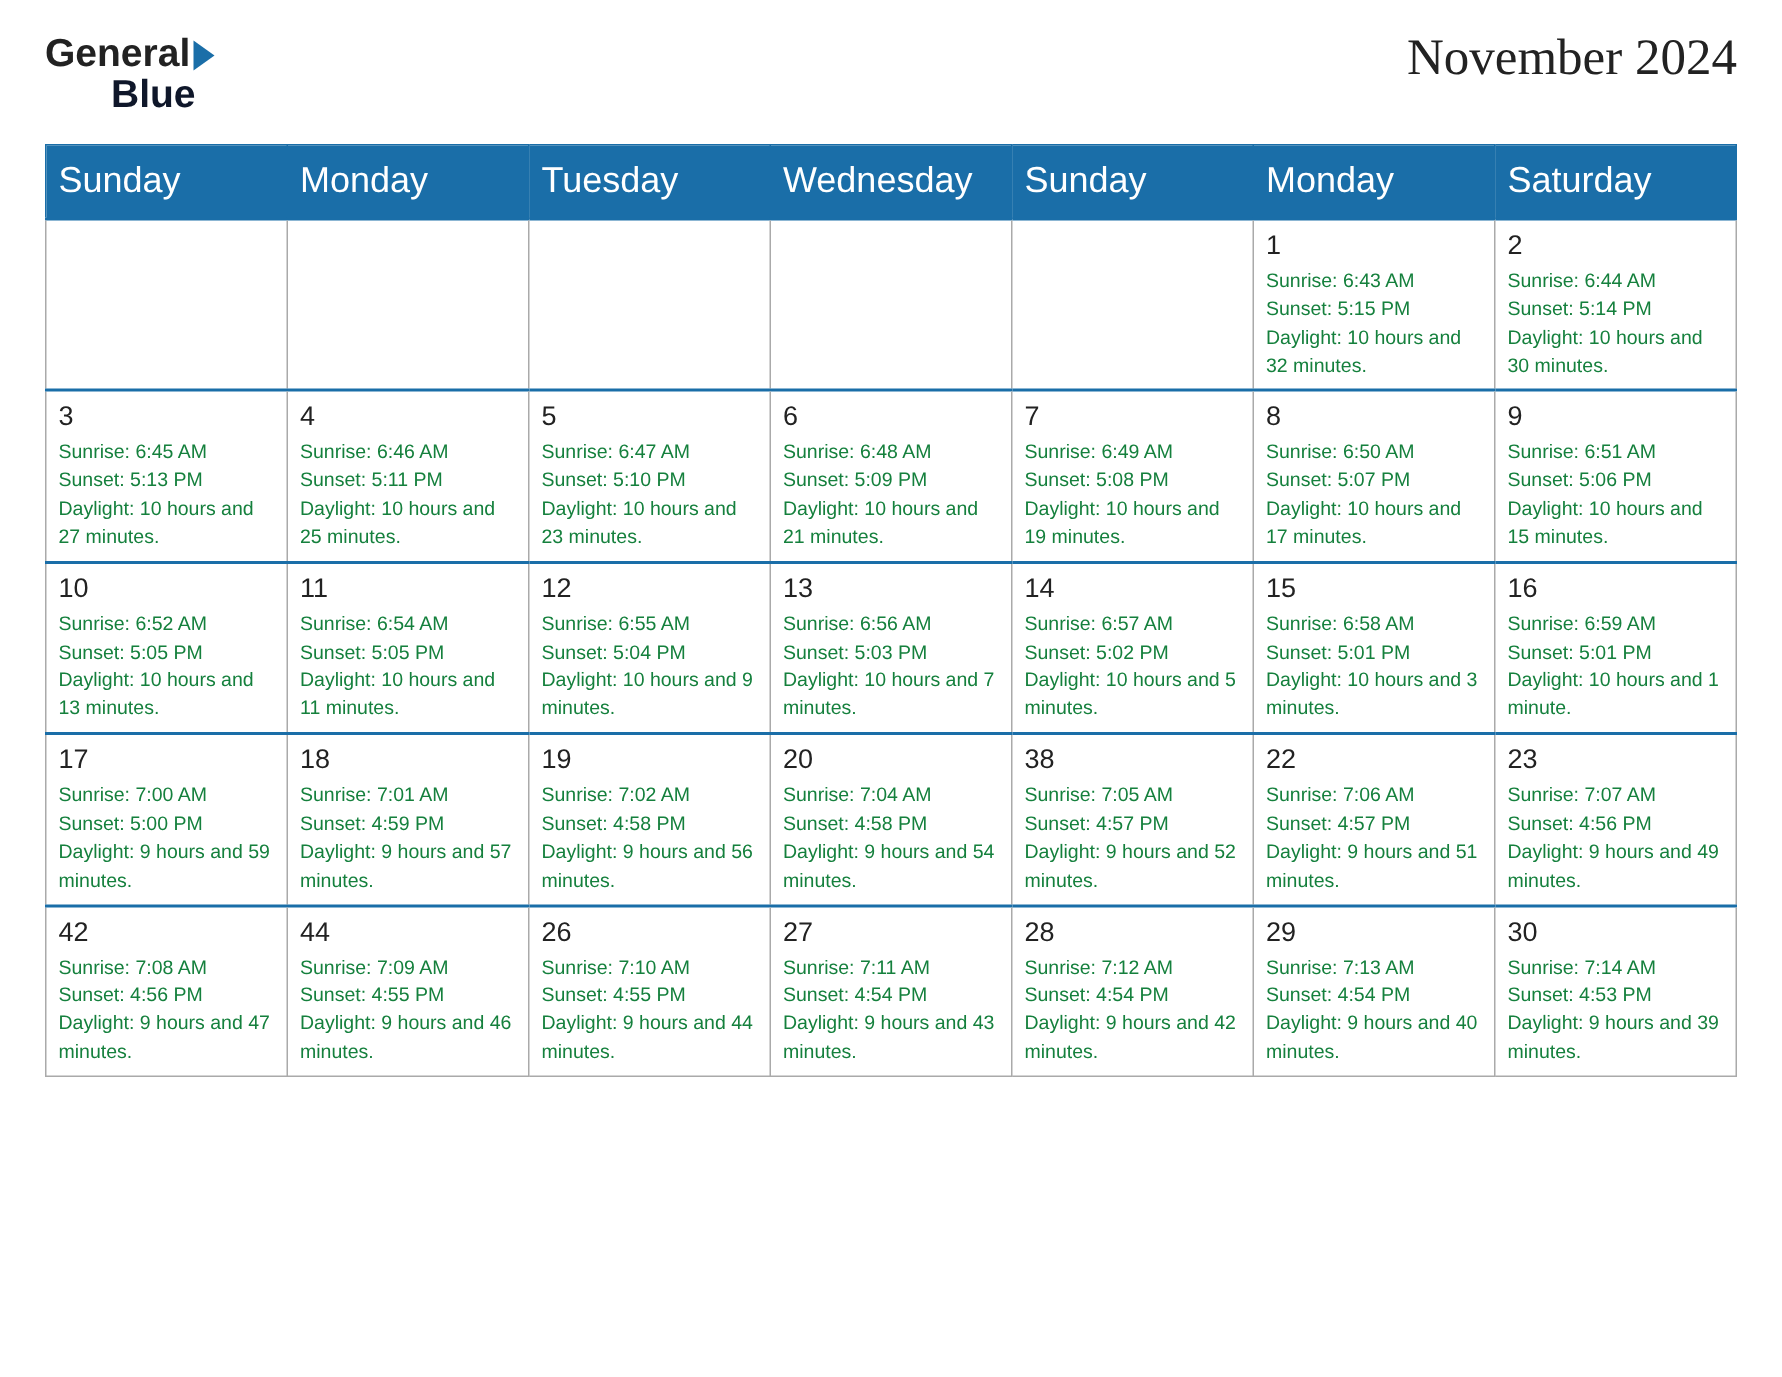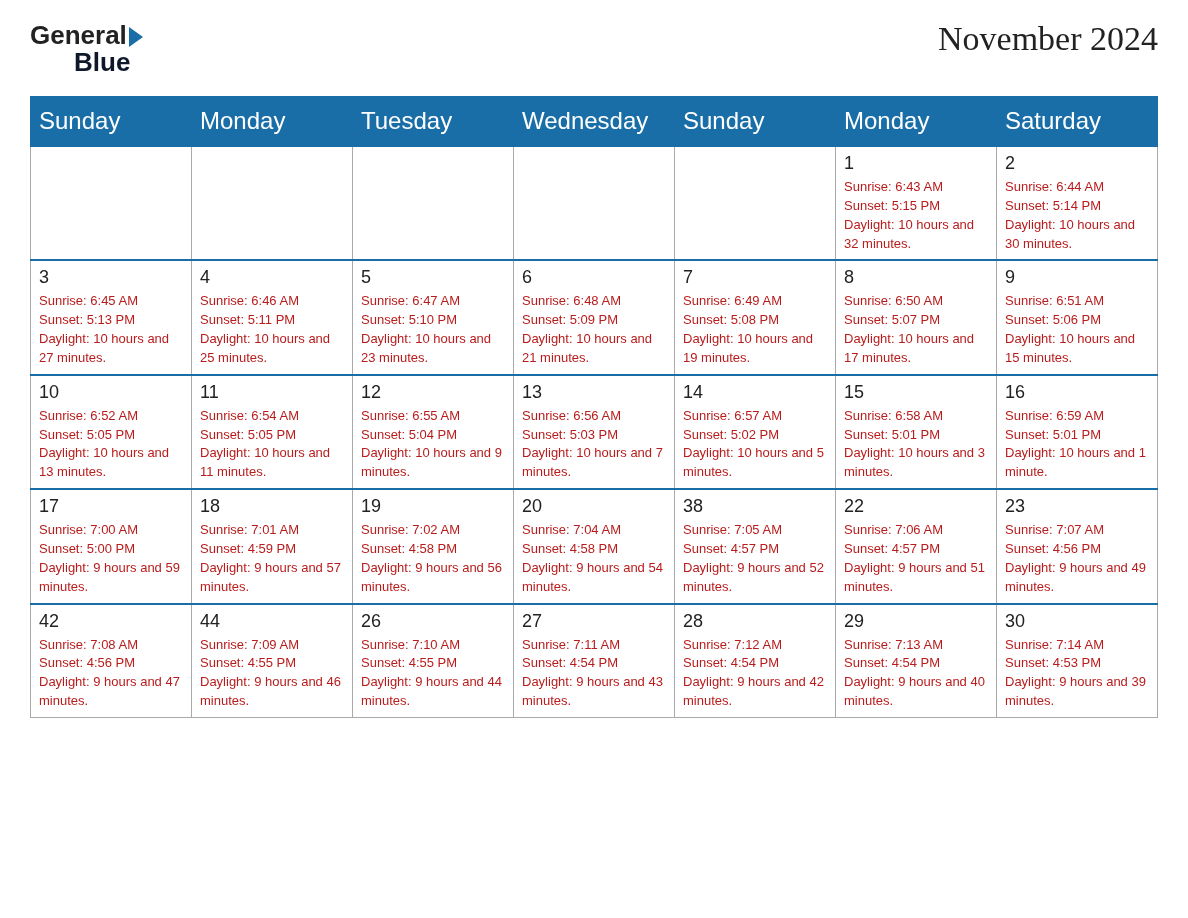--- a/index.html
+++ b/index.html
@@ -97,21 +97,21 @@
     }
     .day-number {
       font-size: 18px;
       font-weight: normal;
       color: #222;
       display: block;
       margin-bottom: 4px;
     }
     .day-info {
       font-size: 13px;
-      color: #b91c1c;
+      color: #15803d;
       line-height: 1.45;
     }
     .empty-cell {
       background: #f9f9f9;
     }
   </style>
 </head>
 <body>
 
 <div class="header">

